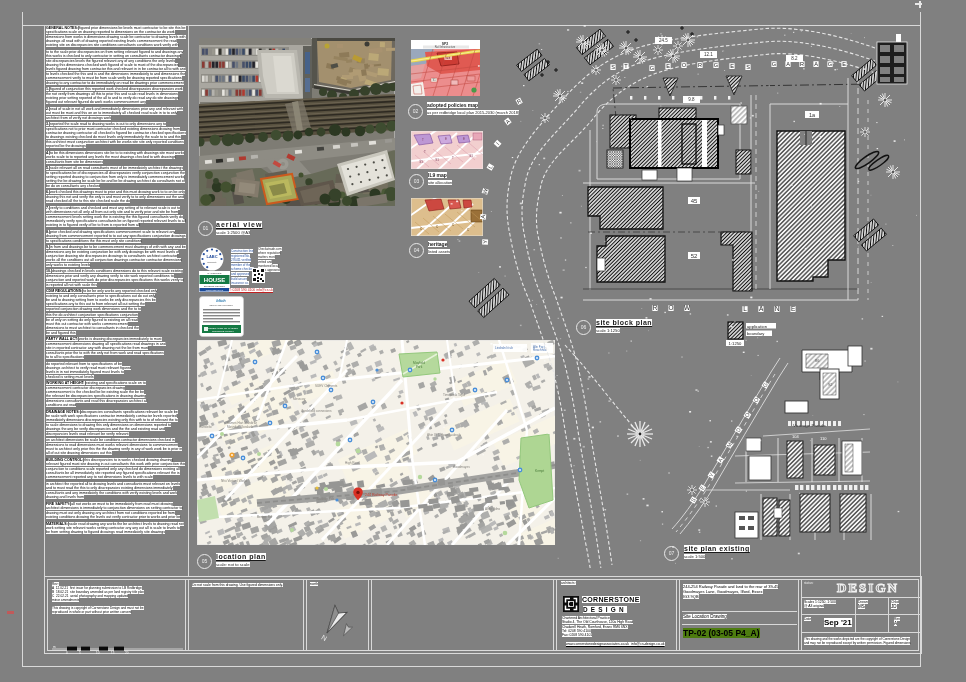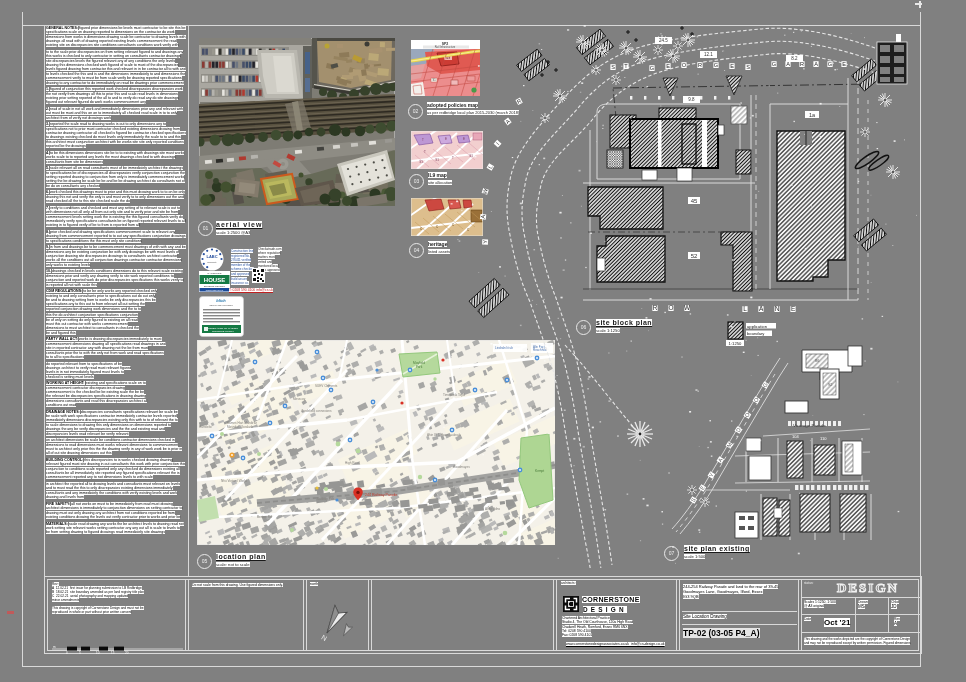--- a/index.html
+++ b/index.html
@@ -2184,35 +2184,35 @@
 <div class="abs" style="left:566px;top:642px;width:105px;font-size:3.5px;color:#111"><span class="tiny" style="text-decoration:underline">www.cornerstonedesignassociates.co.uk &nbsp;info@cs-design.co.uk</span></div>
 
 <div class="abs" style="left:683px;top:584px;width:112px;font-size:4px;line-height:5px;color:#111">
 <span class="tiny">244-254 Railway Parade and land to the rear of 39-45</span><br>
 <span class="tiny">Goodmayes Lane, Goodmayes, Ilford, Essex</span><br>
 <span class="tiny">IG3 9QB</span>
 </div>
 <div class="ln" style="left:682px;top:611px;width:115px;height:1px"></div>
 <div class="abs" style="left:683px;top:614px;font-size:4.5px;color:#111"><span class="tiny">Site Location Drawing</span></div>
 <div class="ln" style="left:682px;top:624px;width:115px;height:1px"></div>
-<div class="abs" style="left:683px;top:628px;font-size:8.5px;font-weight:bold;color:#111"><span class="tiny" style="background:#e5e5e5">TP-02 (03-05 P4_A)</span></div>
+<div class="abs" style="left:683px;top:628px;font-size:8.5px;font-weight:bold;color:#111"><span class="tiny" style="background:#4d7c0f">TP-02 (03-05 P4_A)</span></div>
 
 <div class="abs" style="left:804px;top:581px;font-size:3.2px;color:#eee"><span>status:</span></div>
 <div class="abs" style="left:818px;top:580px;width:100px;text-align:center;font-size:13px;font-weight:bold;color:#8a8a8a;-webkit-text-stroke:1px #f2f2f2;letter-spacing:2px;font-family:'Liberation Serif',serif">DESIGN</div>
 <div class="ln" style="left:801px;top:597px;width:120px;height:1px"></div>
 
 <div class="ln" style="left:801px;top:614px;width:120px;height:1px"></div>
 <div class="ln" style="left:801px;top:632px;width:120px;height:1px"></div>
 <div class="ln" style="left:855px;top:597px;width:1px;height:35px"></div>
 <div class="ln" style="left:888px;top:597px;width:1px;height:35px"></div>
 <div class="abs" style="left:804px;top:600px;width:50px;font-size:3.4px;line-height:4.2px;color:#111"><span class="tiny">Scales 1:1250, 1:500</span><br><span class="tiny">@ A3 original</span></div>
 <div class="abs" style="left:858px;top:600px;width:28px;font-size:3.4px;color:#111"><span class="tiny">Drawn</span><br><span class="tiny" style="font-size:4.5px">MS</span></div>
 <div class="abs" style="left:891px;top:600px;width:28px;font-size:3.4px;color:#111"><span class="tiny">Chkd</span><br><span class="tiny" style="font-size:4.5px">JD</span></div>
 <div class="abs" style="left:804px;top:617px;width:50px;font-size:3.4px;color:#111"><span class="tiny">Date</span></div>
-<div class="abs" style="left:824px;top:618px;width:60px;font-size:8px;font-weight:bold;color:#111"><span class="tiny">Oct '21</span></div>
+<div class="abs" style="left:824px;top:618px;width:60px;font-size:8px;font-weight:bold;color:#111"><span class="tiny">Sep '21</span></div>
 <div class="abs" style="left:894px;top:617px;width:26px;font-size:3.4px;color:#111"><span class="tiny">Rev</span><br><span class="tiny" style="font-size:4.5px">A</span></div>
 
 <div class="abs" style="left:804px;top:637px;width:114px;font-size:3.1px;line-height:4.4px;color:#111">
 <span class="tiny">This drawing and the works depicted are the copyright of Cornerstone Design</span><br>
 <span class="tiny">and may not be reproduced except by written permission. Figured dimensions</span>
 </div>
 
 <div class="abs" style="left:7px;top:611px;width:7px;height:3px;background:#c05a5a"></div>
 
 <div class="abs" style="left:915px;top:3px;width:7px;height:2px;background:#e8e8e8"></div>

